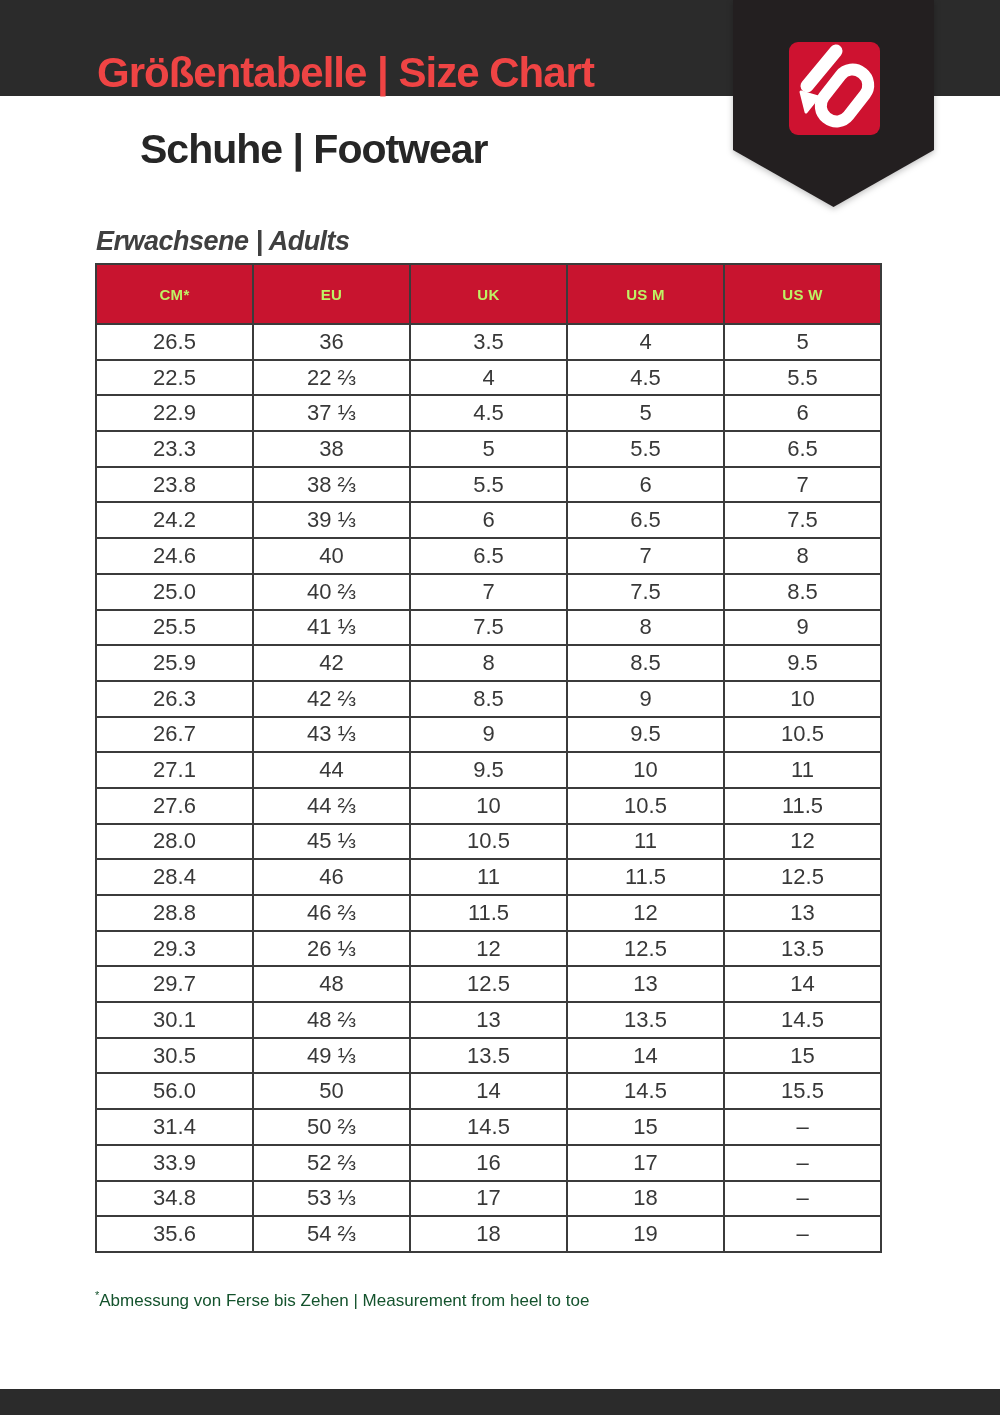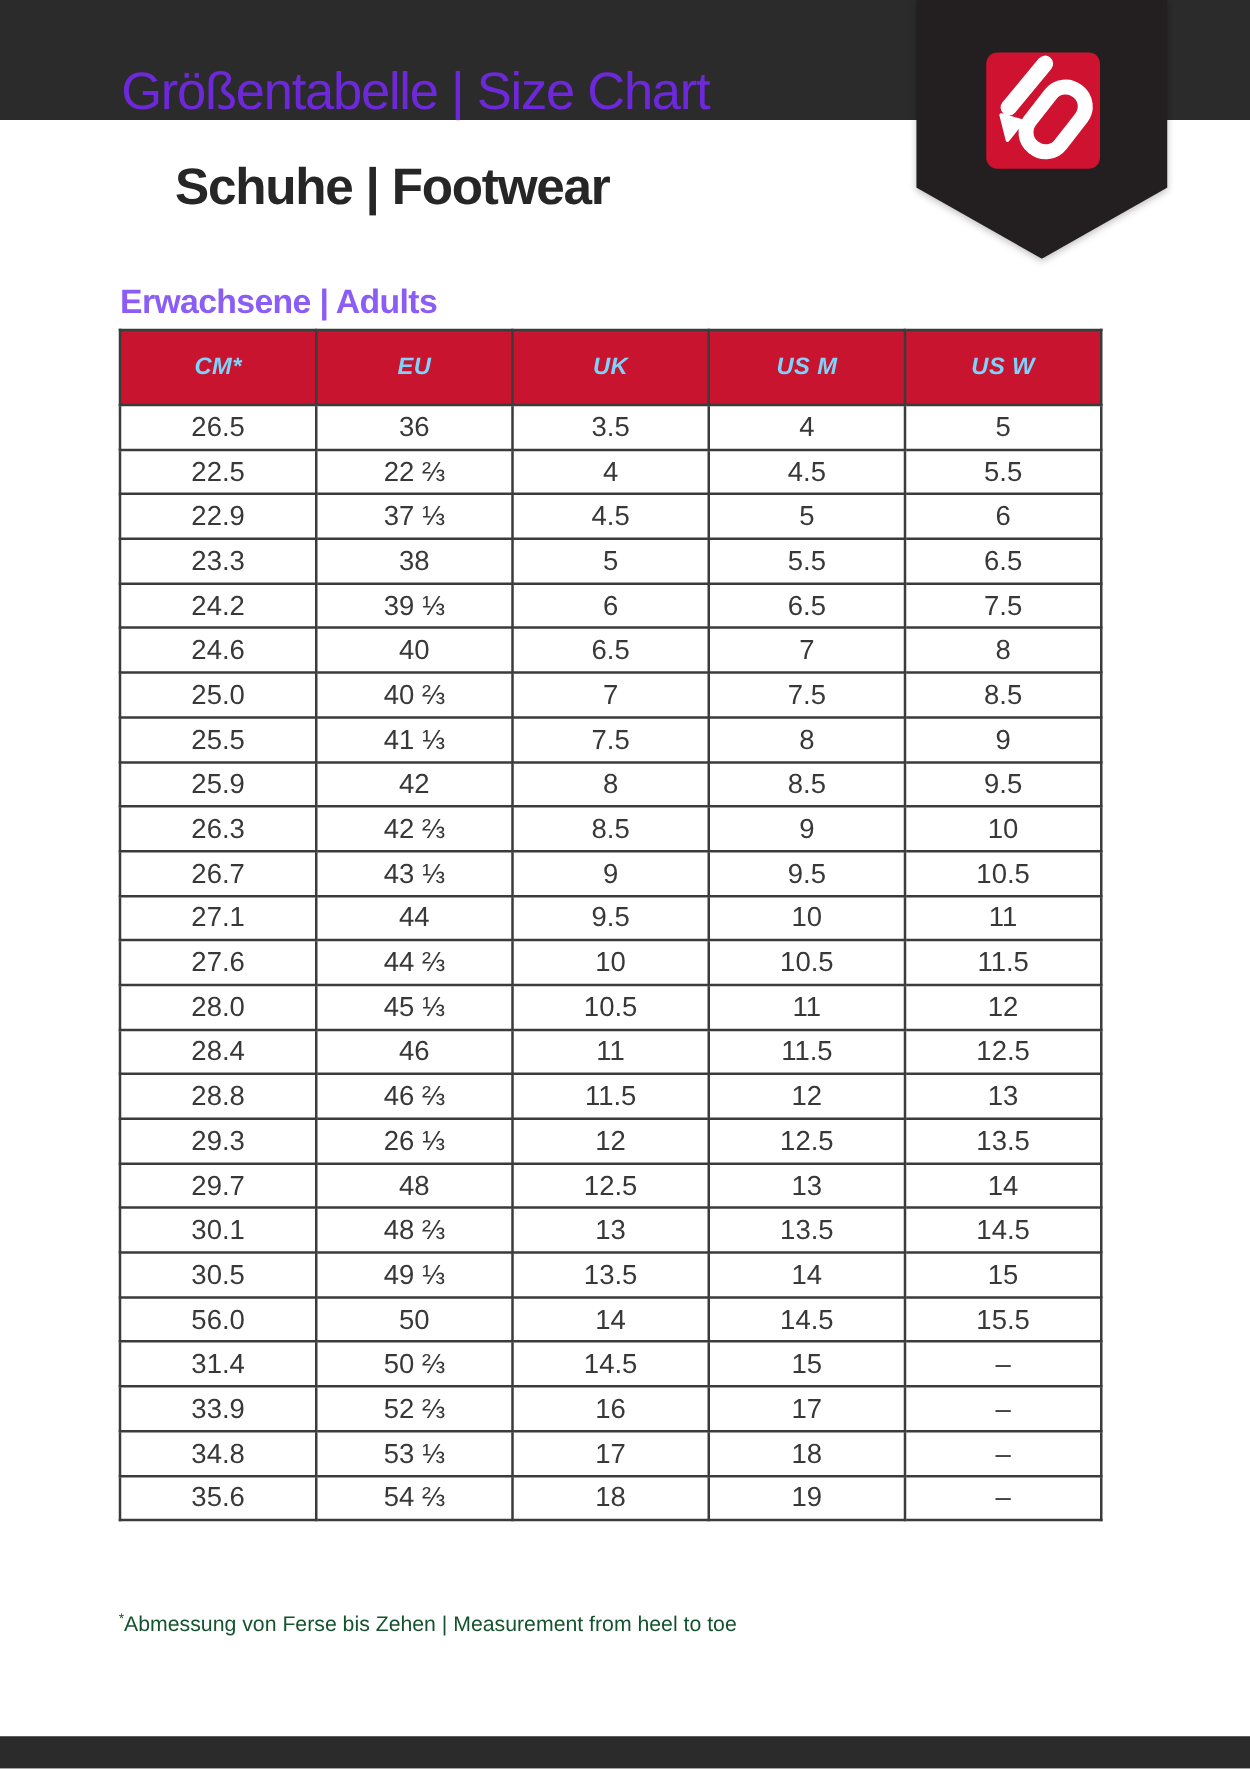--- a/index.html
+++ b/index.html
@@ -15,23 +15,23 @@
     position: absolute;
     left: 0; top: 0;
     width: 1000px; height: 96px;
     background: #2b2b2b;
   }
   .page-title {
     position: absolute;
     left: 97px; top: 52px;
     margin: 0;
     font-size: 42px;
-    font-weight: 400;
+    font-weight: 700;
     letter-spacing: -1px;
-    color: #6d28d9;
+    color: #ef4444;
     white-space: nowrap;
     line-height: 1;
   }
   .page-subtitle {
     position: absolute;
     left: 123px; top: 112px;
     margin: 17px;
     font-size: 41px;
     font-weight: 700;
     letter-spacing: -1px;
@@ -45,40 +45,40 @@
     width: 201px; height: 207px;
     filter: drop-shadow(0 2px 3px rgba(0,0,0,0.25));
   }
   .section-title {
     position: absolute;
     left: 96px; top: 228px;
     margin: 0;
     font-size: 27px;
     font-weight: 700;
     letter-spacing: -0.5px;
-    color: #8b5cf6;
+    color: #404040;
     line-height: 1;
+    font-style: italic;
   }
   table.size-table {
     position: absolute;
     left: 95px; top: 263px;
     width: 787px;
     border-collapse: collapse;
     table-layout: fixed;
   }
   table.size-table th {
     background: #c8142f;
-    color: #7dd3fc;
-    font-size: 19px;
+    color: #bef264;
+    font-size: 15px;
     font-weight: 700;
     height: 56px;
     border: 2px solid #3b3b3b;
     text-align: center;
     letter-spacing: 0.3px;
-    font-style: italic;
   }
   table.size-table td {
     height: 33.7px;
     border: 2px solid #3b3b3b;
     text-align: center;
     vertical-align: middle;
     font-size: 22px;
     color: #383838;
     padding: 0;
     background: #ffffff;
@@ -164,20 +164,27 @@
           <td>6</td>
         </tr>
         <tr>
           <td>23.3</td>
           <td>38</td>
           <td>5</td>
           <td>5.5</td>
           <td>6.5</td>
         </tr>
         <tr>
+          <td>23.8</td>
+          <td>38 ⅔</td>
+          <td>5.5</td>
+          <td>6</td>
+          <td>7</td>
+        </tr>
+        <tr>
           <td>24.2</td>
           <td>39 ⅓</td>
           <td>6</td>
           <td>6.5</td>
           <td>7.5</td>
         </tr>
         <tr>
           <td>24.6</td>
           <td>40</td>
           <td>6.5</td>

